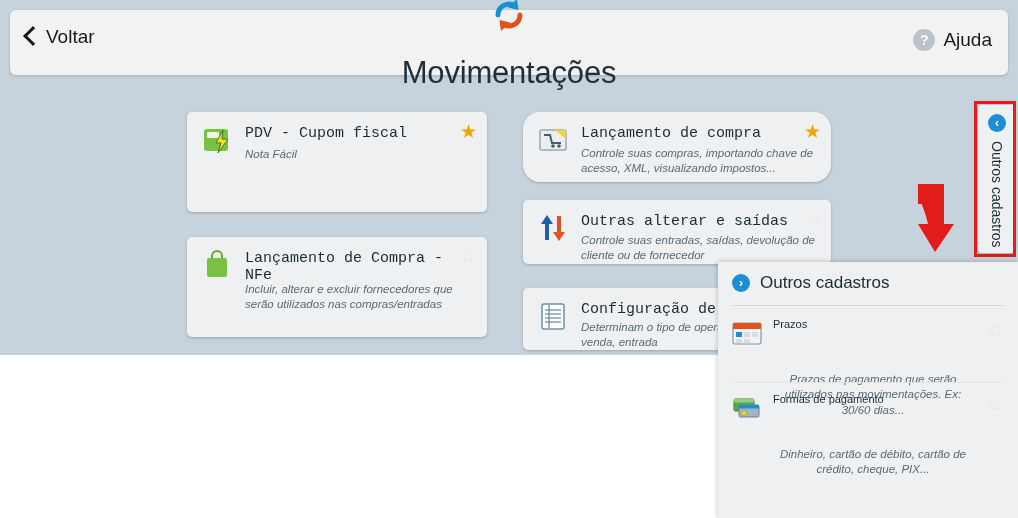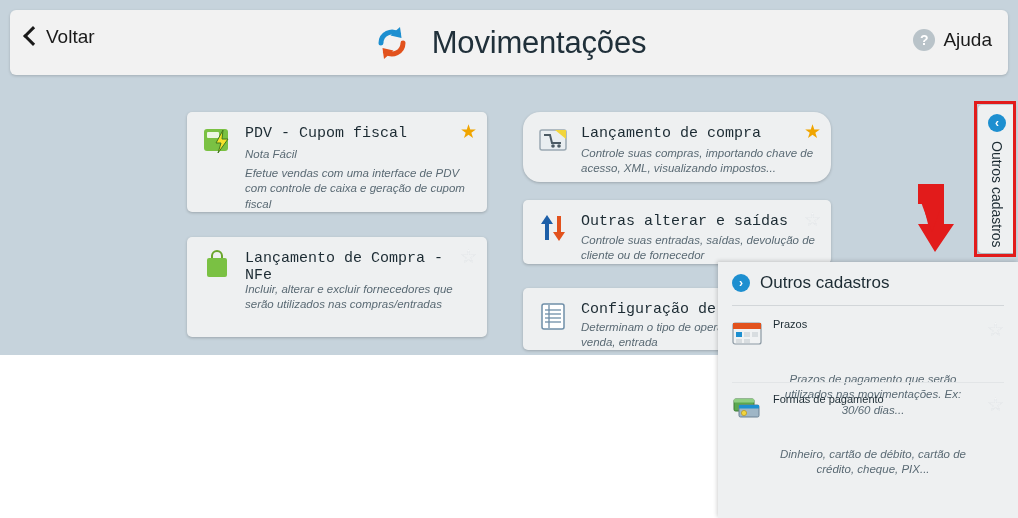--- a/index.html
+++ b/index.html
@@ -71,20 +71,21 @@
     position: absolute;
     left: 0;
     top: 0;
     width: 998px;
     height: 65px;
     display: flex;
     align-items: center;
     justify-content: center;
     gap: 20px;
     pointer-events: none;
+    flex-direction: column;
   }
   #refresh-icon {
     width: 40px;
     height: 40px;
     position: relative;
   }
   #page-title {
     font-size: 31px;
     color: #20303a;
     letter-spacing: -0.2px;
@@ -361,21 +362,20 @@
   <div class="card" id="card-pdv">
     <span class="ico">
       <svg width="32" height="32" viewBox="0 0 32 32">
         <rect x="3" y="5" width="24" height="22" rx="3" fill="#7ac143"></rect>
         <rect x="6" y="8" width="12" height="6" rx="1" fill="#ffffff" opacity="0.85"></rect>
         <polygon points="22,6 15,19 20,19 17,29 27,15 21,15" fill="#f5e02a" stroke="#3f7a1e" stroke-width="1"></polygon>
       </svg>
     </span>
     <span class="ttl">PDV - Cupom fiscal</span>
     <span class="brandline">Nota Fácil</span>
-    <span class="sub" style="top:54px;">Efetue vendas com uma interface de PDV com controle de caixa e geração de cupom fiscal</span>
     <span class="star on">★</span>
   </div>
 
   <div class="card" id="card-venda">
     <span class="ico">
       <svg width="32" height="32" viewBox="0 0 32 32">
         <path d="M11 9V7a5 5 0 0 1 10 0v2" fill="none" stroke="#6aa52c" stroke-width="2"></path>
         <rect x="6" y="9" width="20" height="19" rx="2" fill="#7ac143"></rect>
       </svg>
     </span>

